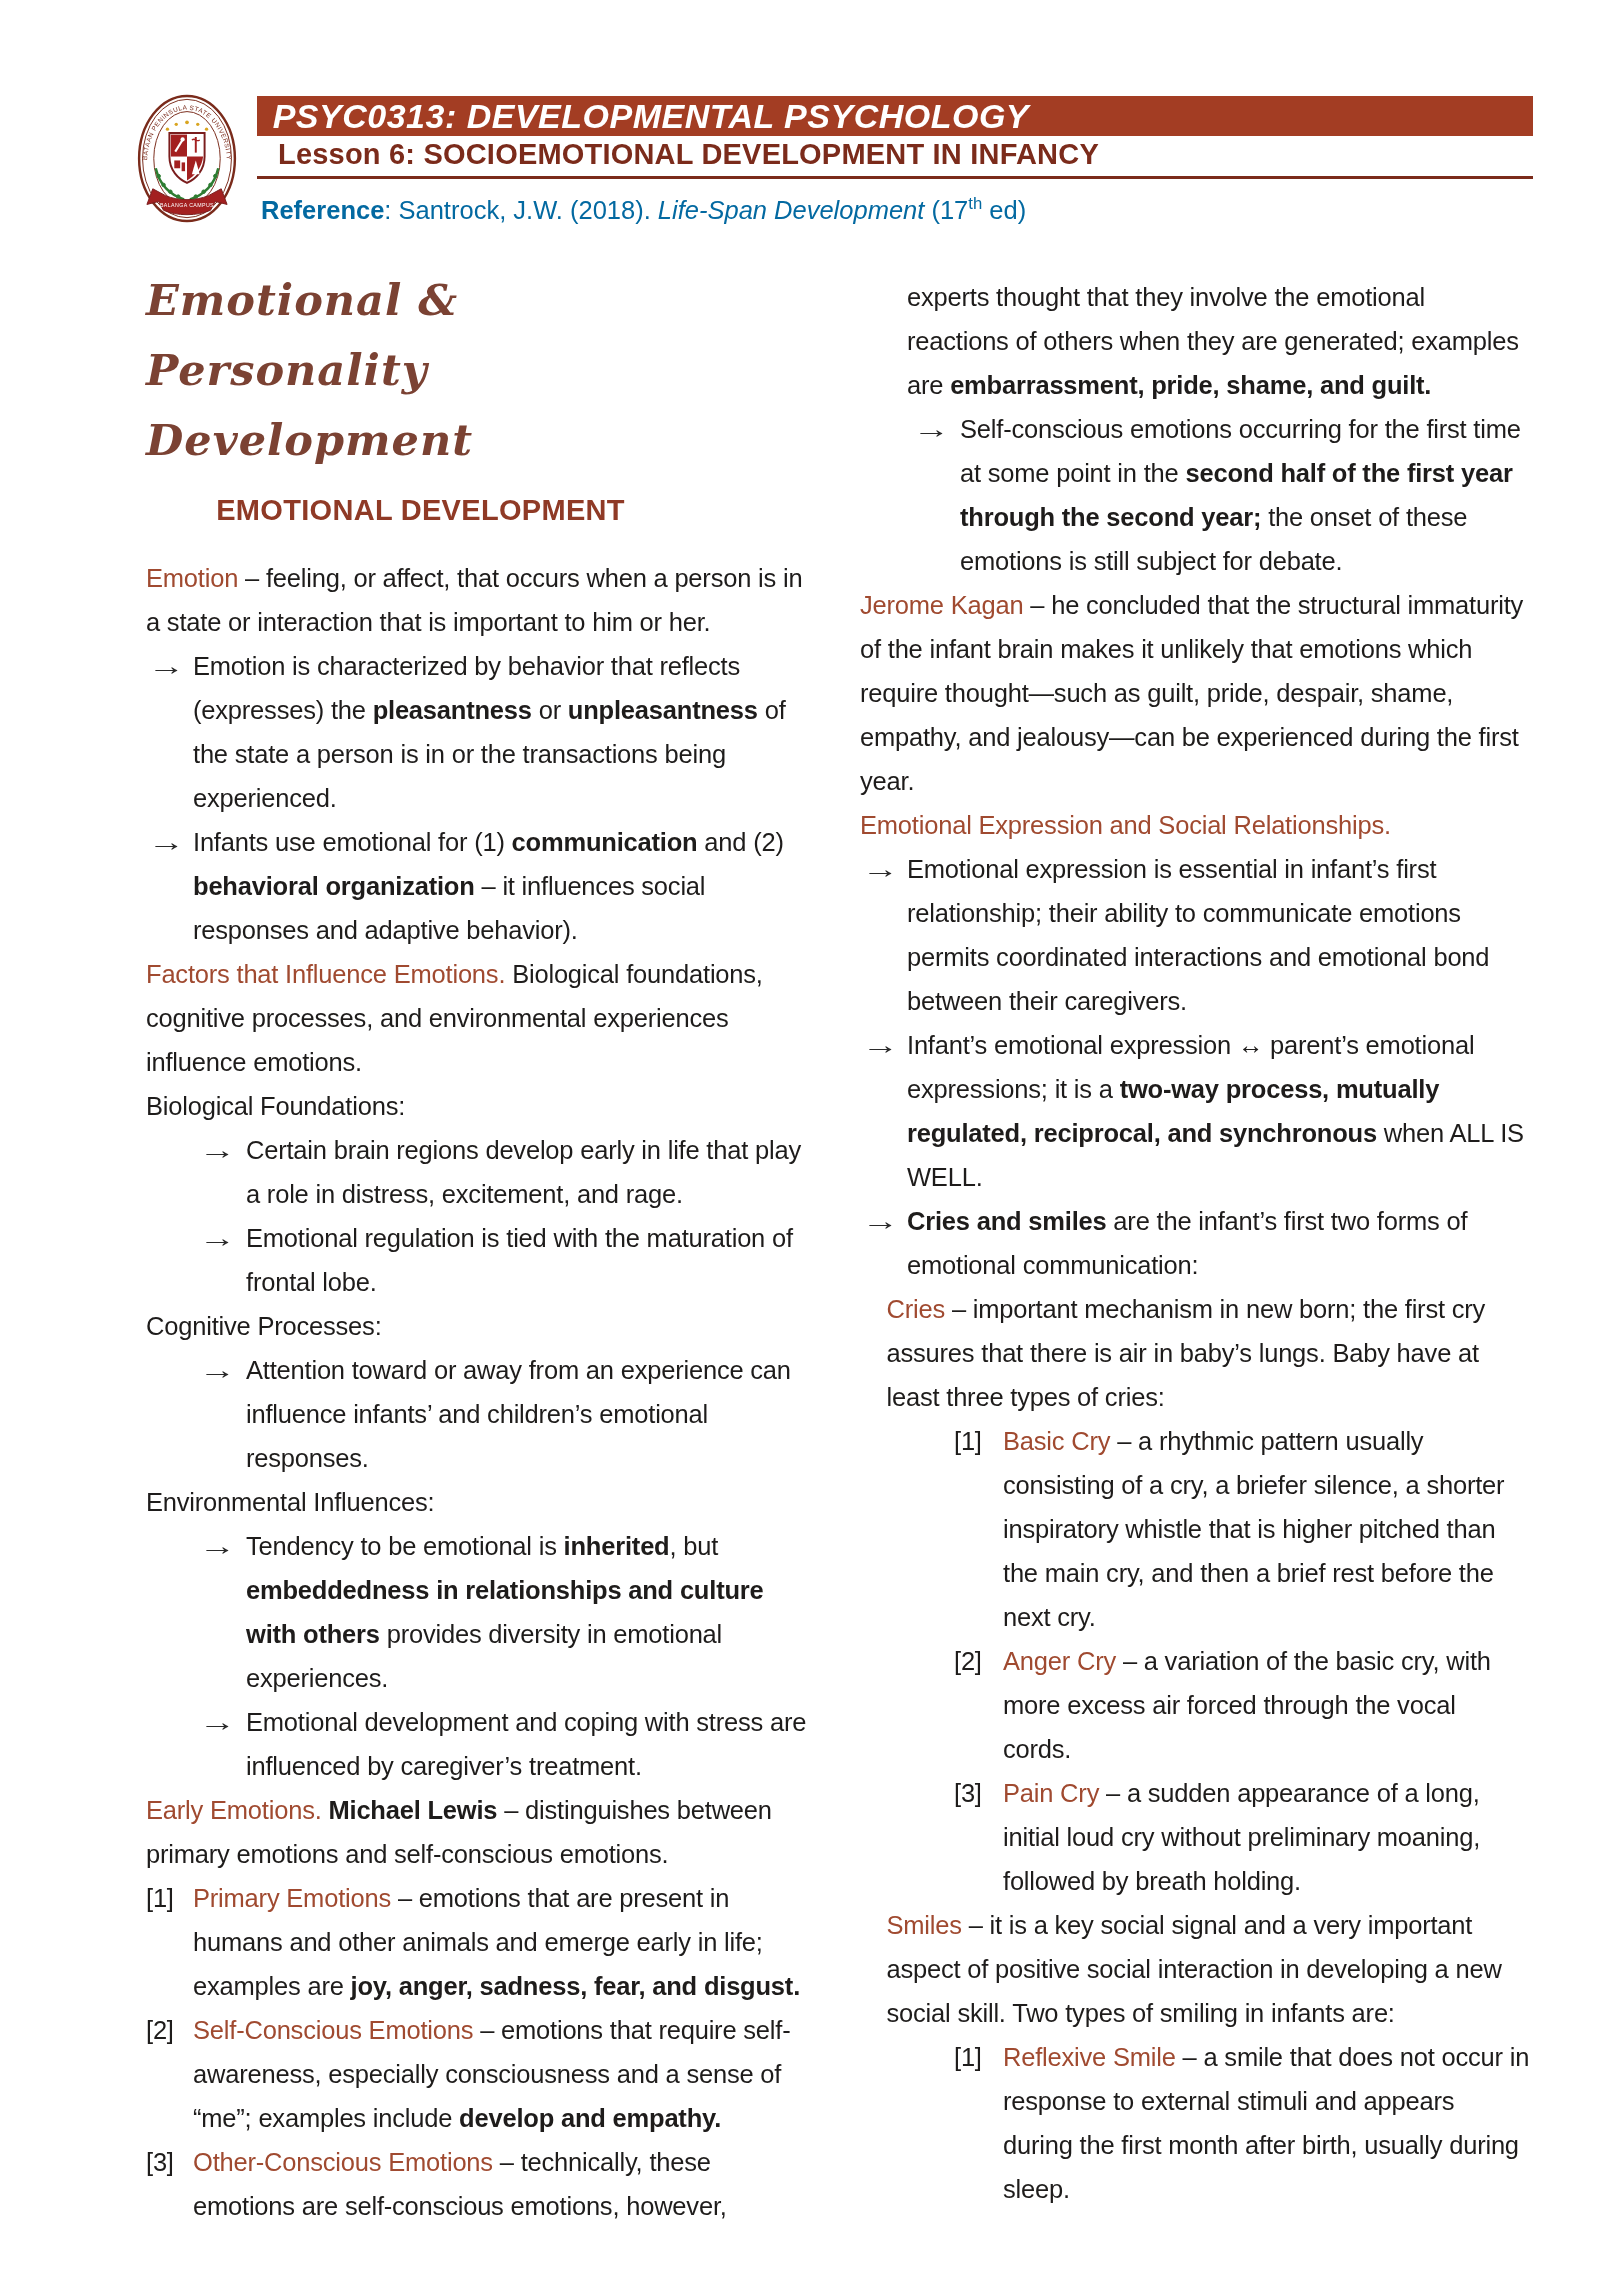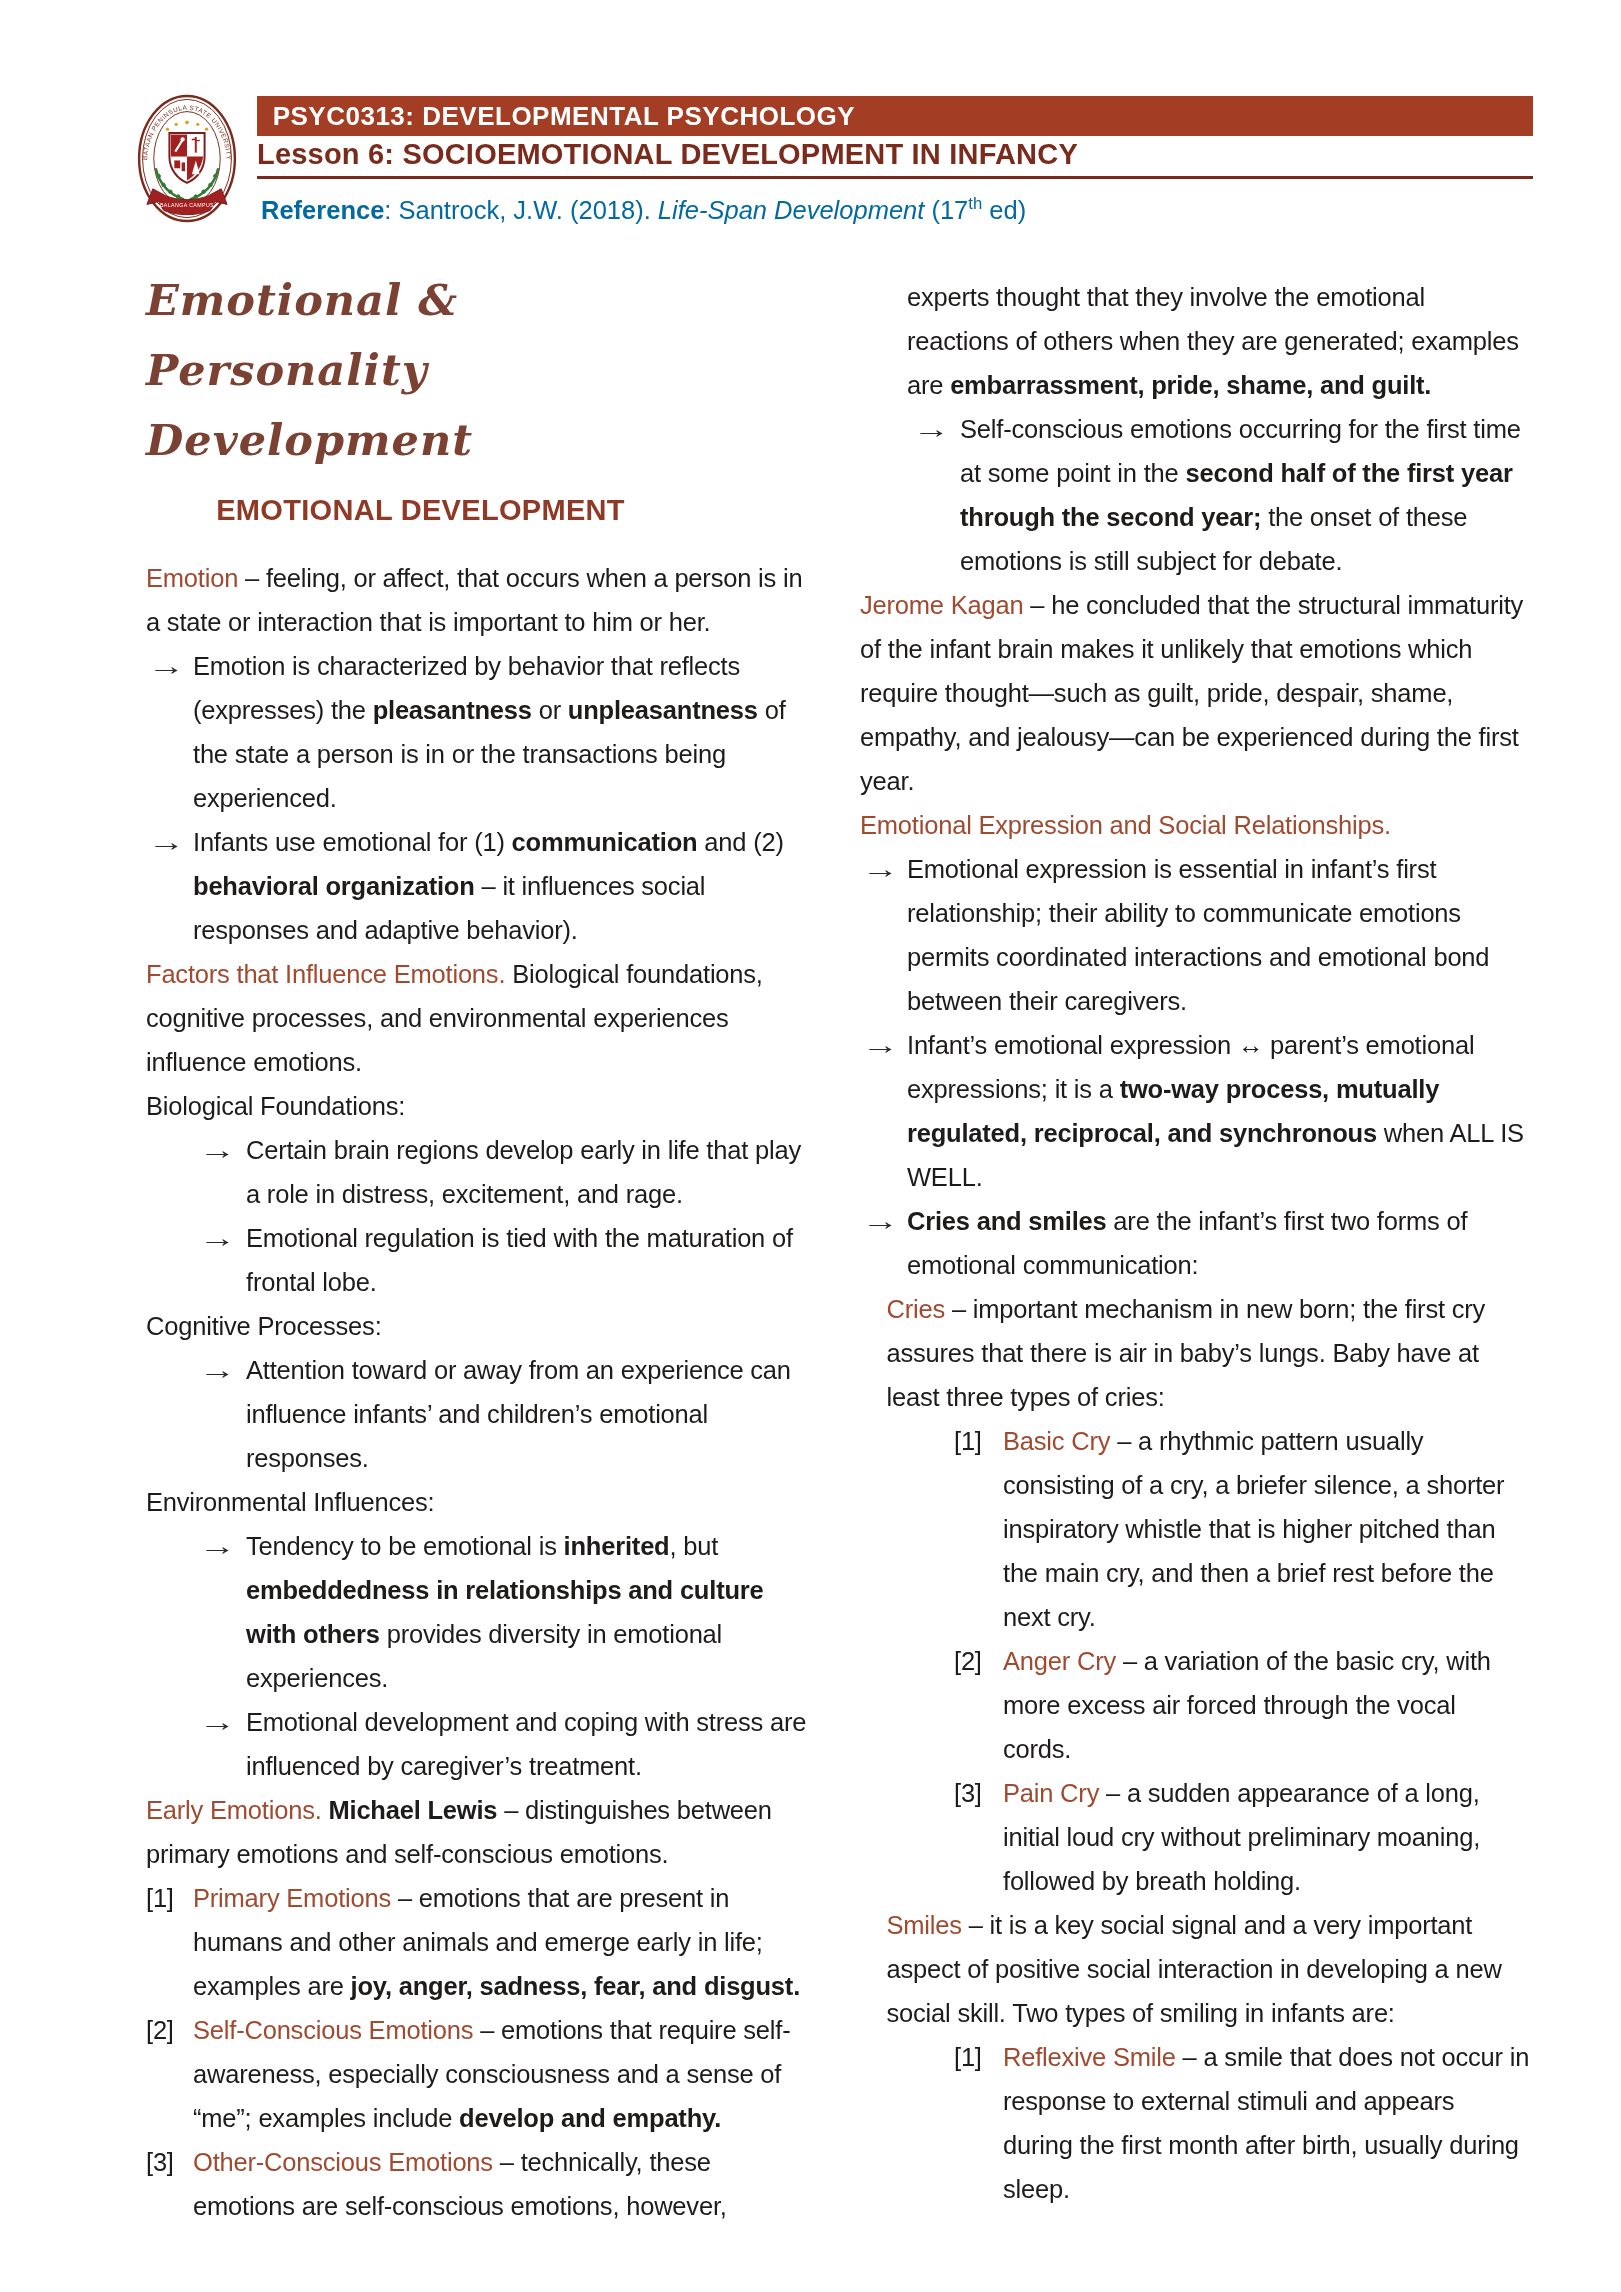--- a/index.html
+++ b/index.html
@@ -7,24 +7,24 @@
     position:relative;width:1621px;height:2293px;background:#ffffff;
     font-family:"Liberation Sans",sans-serif;color:#1e1c1b;overflow:hidden;
     margin:0 auto;
   }
   
   .seal{position:absolute;left:137px;top:94px;}
   .banner{
     position:absolute;left:257px;top:96px;width:1276px;height:40px;
     background:#a33d23;color:#ffffff;display:flex;align-items:center;
     padding-left:15.7px;box-sizing:border-box;
-    font-weight:bold;font-size:26px;letter-spacing:0.5px;
+    font-weight:bold;font-size:34px;letter-spacing:0.5px;font-style:italic;
   }
   .lesson{
-    position:absolute;left:257px;top:138px;width:1259px;
+    position:absolute;left:278px;top:138px;width:1259px;
     color:#7b2b1b;font-weight:bold;font-size:29px;letter-spacing:0.2px;
   }
   .rule{position:absolute;left:257px;top:176px;width:1276px;height:2.9px;background:#7b2b1b;}
   .reference{position:absolute;left:261px;top:194px;font-size:25.5px;color:#0369a1;}
   .reference .lbl{font-weight:bold;}
   .reference .book{font-style:italic;}
   .reference sup{font-size:16.7px;}
   
   .columns{position:absolute;left:146px;top:261px;display:flex;gap:44px;}
   .column{width:670px;}

